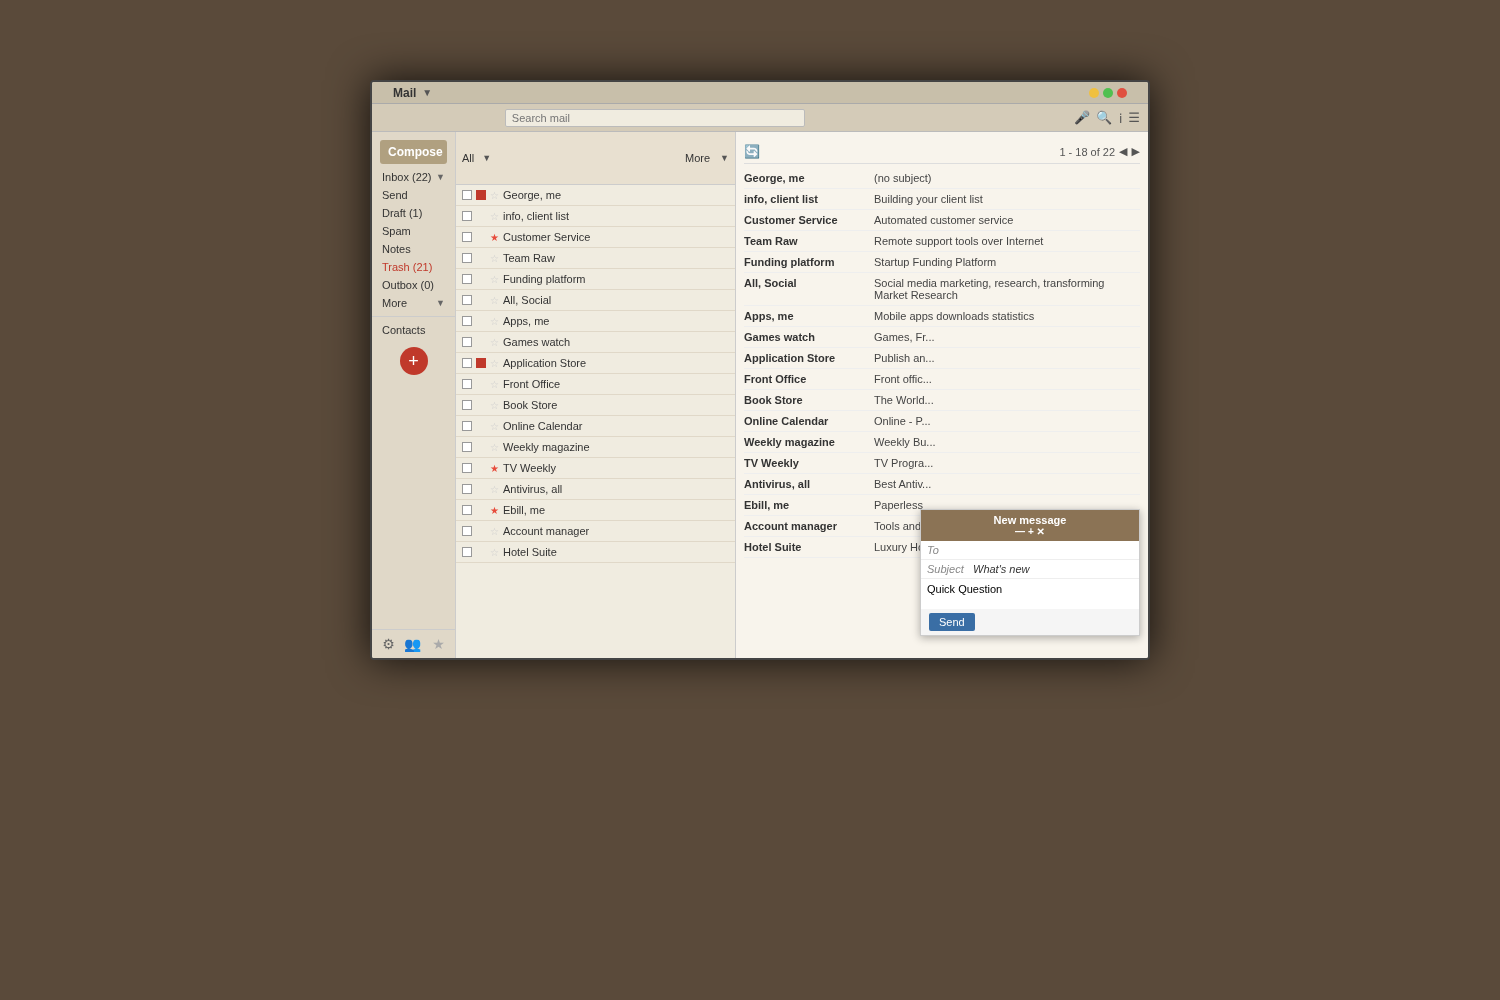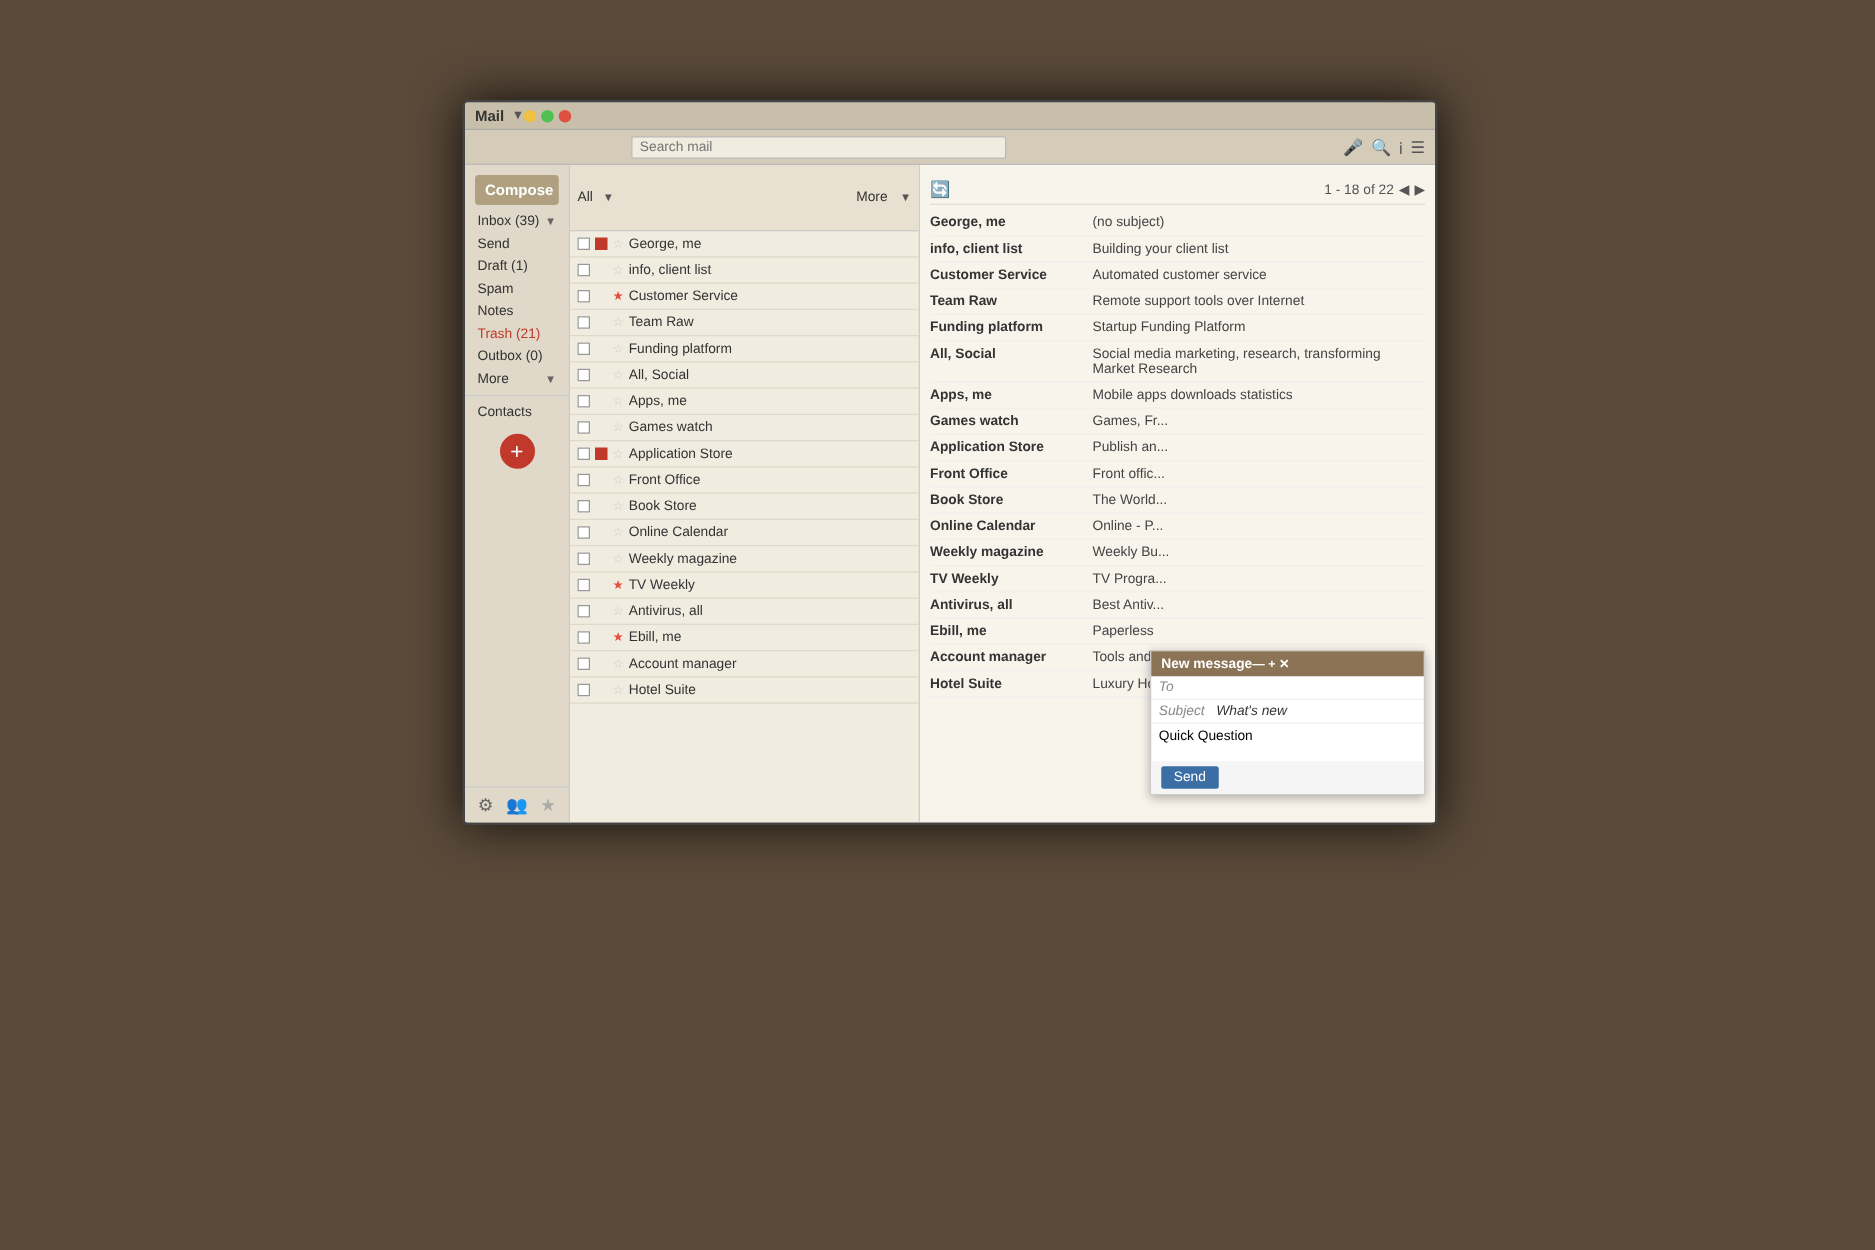--- a/index.html
+++ b/index.html
@@ -29,21 +29,22 @@
       top: 80px;
       left: 370px;
     }
 
     
     .title-bar {
       background: #c8bfaa;
       height: 22px;
       display: flex;
       align-items: center;
-      padding: 0 8px;
+      justify-content: space-between;
+      padding: 0 21px;
       border-bottom: 1px solid #aaa;
     }
     .title-bar-left {
       display: flex;
       align-items: center;
       gap: 6px;
     }
     .title-bar-title {
       font-size: 12px;
       font-weight: bold;
@@ -272,22 +273,23 @@
       border: 1px solid #ccc;
       box-shadow: 0 2px 8px rgba(0,0,0,0.3);
     }
     .popup-header {
       background: #8b7355;
       color: white;
       padding: 4px 8px;
       font-size: 11px;
       font-weight: bold;
       display: flex;
-      justify-content: flex-start;
-      align-items: center;
+      justify-content: center;
+      align-items: center;
+      flex-direction: column;
     }
     .popup-field {
       display: flex;
       align-items: center;
       border-bottom: 1px solid #eee;
       padding: 3px 6px;
       gap: 6px;
       font-size: 11px;
       color: #666;
       font-style: italic;
@@ -349,21 +351,21 @@
       <span style="font-size:13px;color:#555;">☰</span>
     </div>
   </div>
 
   <div class="main-area">
 
     <div class="sidebar">
       <div class="compose-btn">Compose</div>
 
       <div class="sidebar-item">
-        <span>Inbox (39)</span>
+        <span>Inbox (22)</span>
         <span class="sidebar-icon">▼</span>
       </div>
       <div class="sidebar-item">
         <span>Send</span>
       </div>
       <div class="sidebar-item">
         <span>Draft (1)</span>
       </div>
       <div class="sidebar-item">
         <span>Spam</span>

